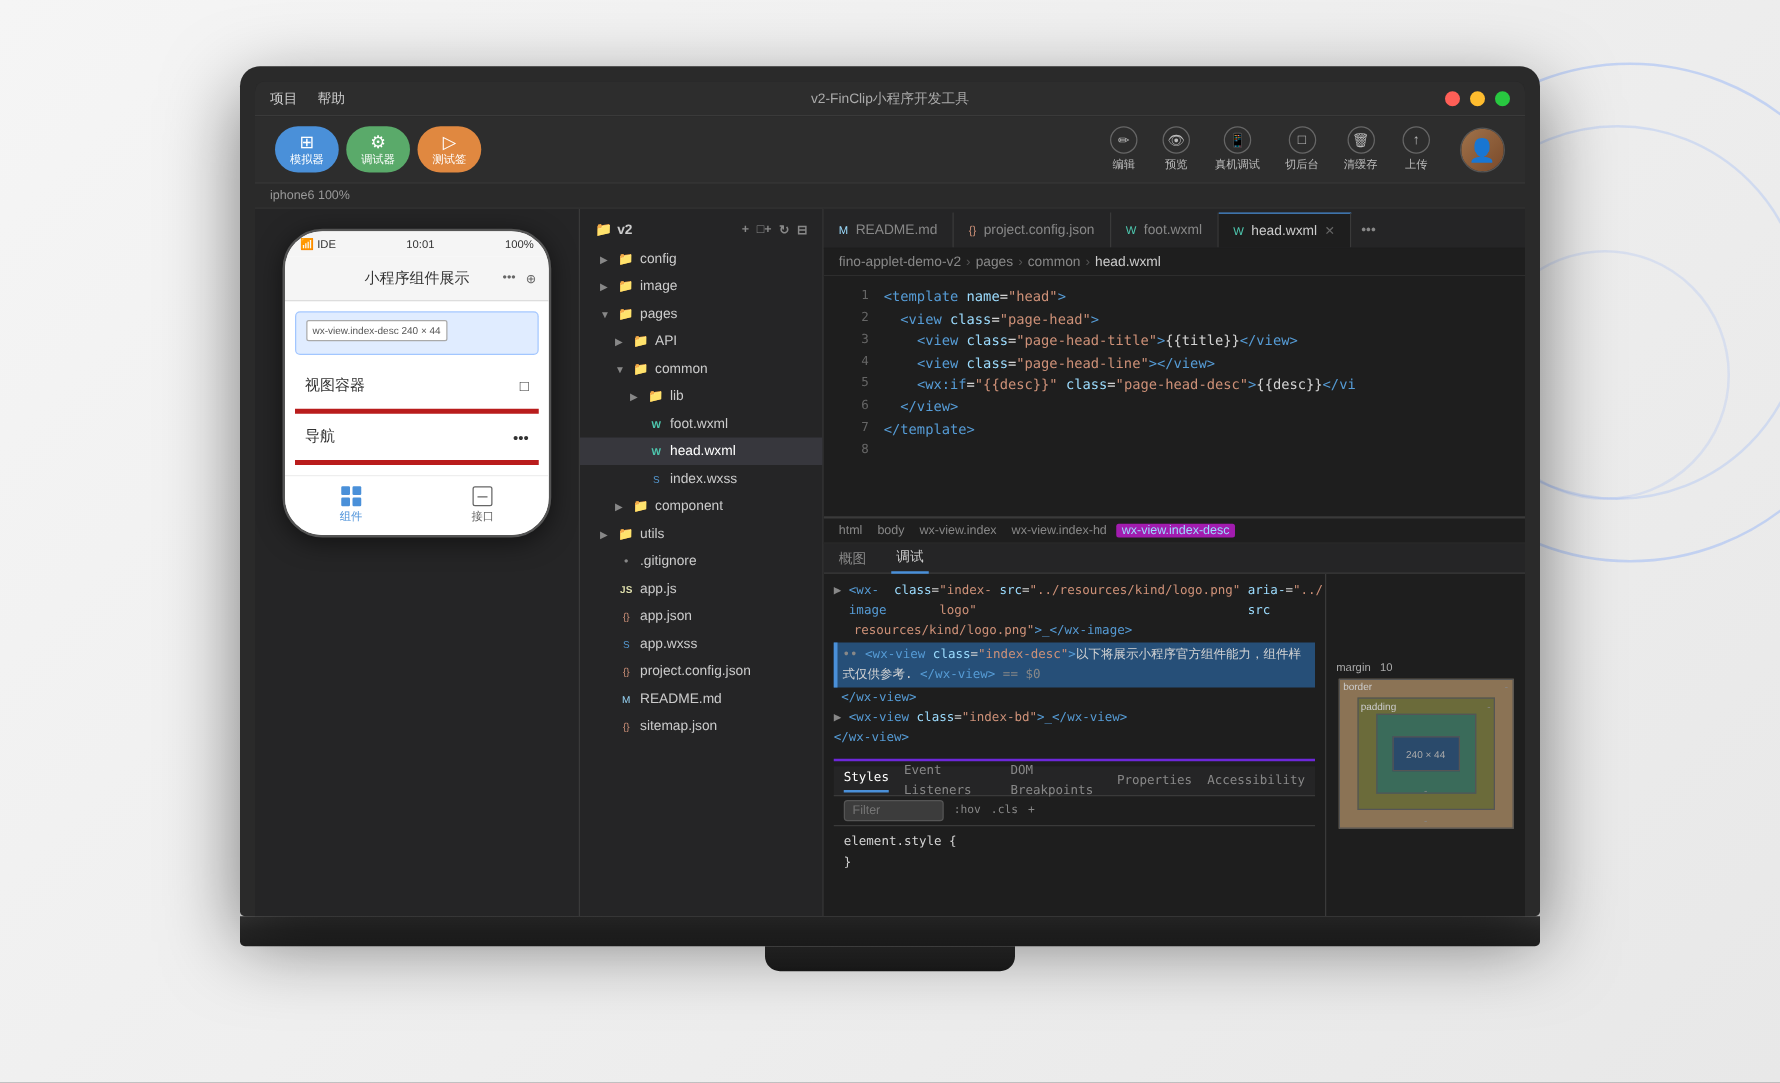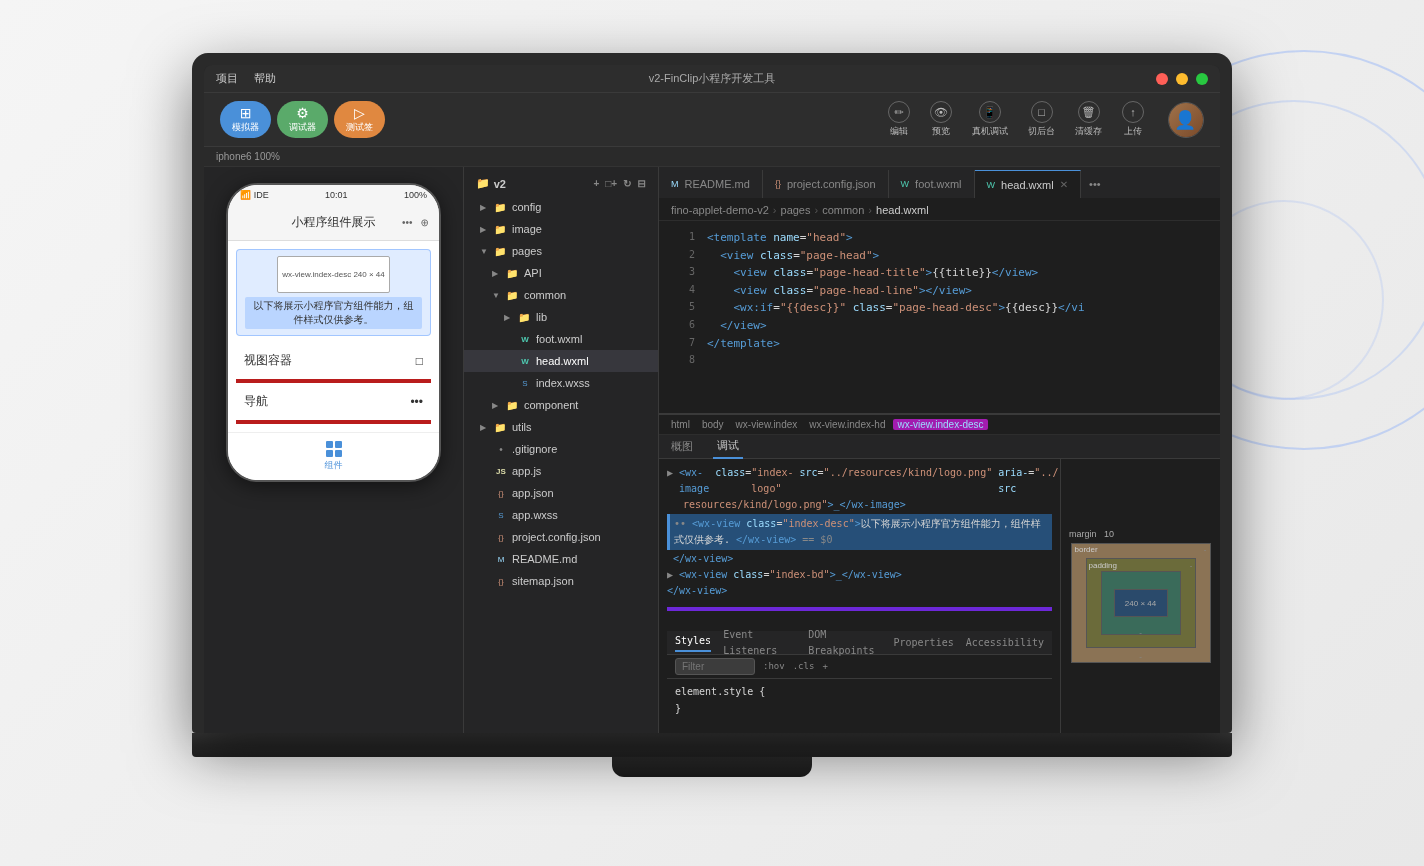--- a/index.html
+++ b/index.html
@@ -233,21 +233,20 @@
       flex-shrink: 0;
     }
 
     .phone-container {
       flex: 1;
       display: flex;
       align-items: flex-start;
       justify-content: center;
       padding: 16px 8px;
       overflow: hidden;
-      text-align: center;
     }
 
     .phone-mockup {
       width: 215px;
       background: white;
       border-radius: 32px;
       border: 2px solid #555;
       overflow: hidden;
       box-shadow: 0 4px 20px rgba(0,0,0,0.5);
     }
@@ -296,21 +295,21 @@
       padding: 6px 8px;
       margin-bottom: 6px;
       position: relative;
     }
 
     .phone-highlight-label {
       font-size: 8px;
       color: #555;
       background: white;
       border: 1px solid #aaa;
-      padding: 13px 4px;
+      padding: 3px 4px;
       border-radius: 2px;
       display: inline-block;
       margin-bottom: 4px;
     }
 
     .phone-highlight-text {
       font-size: 10px;
       color: #333;
       background: rgba(100,160,255,0.3);
       padding: 2px 4px;
@@ -831,21 +830,20 @@
                   <div class="phone-nav-more">
                     <span>•••</span>
                     <span>⊕</span>
                   </div>
                 </div>
 
                 <div class="phone-content">
 
                   <div class="phone-highlight-box">
                     <div class="phone-highlight-label">wx-view.index-desc  240 × 44</div>
-                    <div class="phone-highlight-text">以下将展示小程序官方组件能力，组件样式仅供参考。</div>
                   </div>
 
                   <div class="phone-section">
                     <span>视图容器</span>
                     <span>□</span>
                   </div>
                   <div class="phone-section">
                     <span>导航</span>
                     <span>•••</span>
                   </div>
@@ -853,20 +851,26 @@
 
                 <div class="phone-bottom-nav">
                   <div class="phone-bottom-nav-item active">
                     <div class="nav-icon-grid">
                       <div></div>
                         <div></div>
                         <div></div>
                         <div></div>
                     </div>
                     <span>组件</span>
+                  </div>
+                  <div class="phone-bottom-nav-item">
+                    <div style="width:16px;height:16px;border:1.5px solid currentColor;border-radius:2px;display:flex;align-items:center;justify-content:center">
+                      <div style="width:8px;height:1px;background:currentColor"></div>
+                    </div>
+                    <span>接口</span>
                   </div>
                 </div>
               </div>
             </div>
           </div>
 
           <div class="filetree-panel">
             <div class="filetree-header">
               <span>📁</span>
               <span>v2</span>
@@ -1122,21 +1126,21 @@
                   <div class="bottom-code-line">
                     <span style="color:#888">  </span>&nbsp;<span style="color:#569cd6">&lt;/wx-view&gt;</span>
                   </div>
                   <div class="bottom-code-line">
                     <span style="color:#888">  ▶</span>&nbsp;<span style="color:#569cd6">&lt;wx-view</span>&nbsp;<span style="color:#9cdcfe">class</span>=<span style="color:#ce9178">"index-bd"</span><span style="color:#569cd6">&gt;_&lt;/wx-view&gt;</span>
                   </div>
                   <div class="bottom-code-line">
                     <span style="color:#569cd6">&lt;/wx-view&gt;</span>
                   </div>
 
-                  <div style="margin-top:8px;border-top:4px solid #6d28d9;padding-top:20px">
+                  <div style="margin-top:8px;border-top:2px solid #6d28d9;padding-top:4px">
 
                     <div class="styles-tabs">
                       <span class="styles-tab active">Styles</span>
                       <span class="styles-tab">Event Listeners</span>
                       <span class="styles-tab">DOM Breakpoints</span>
                       <span class="styles-tab">Properties</span>
                       <span class="styles-tab">Accessibility</span>
                     </div>
 
                     <div class="styles-filter">

